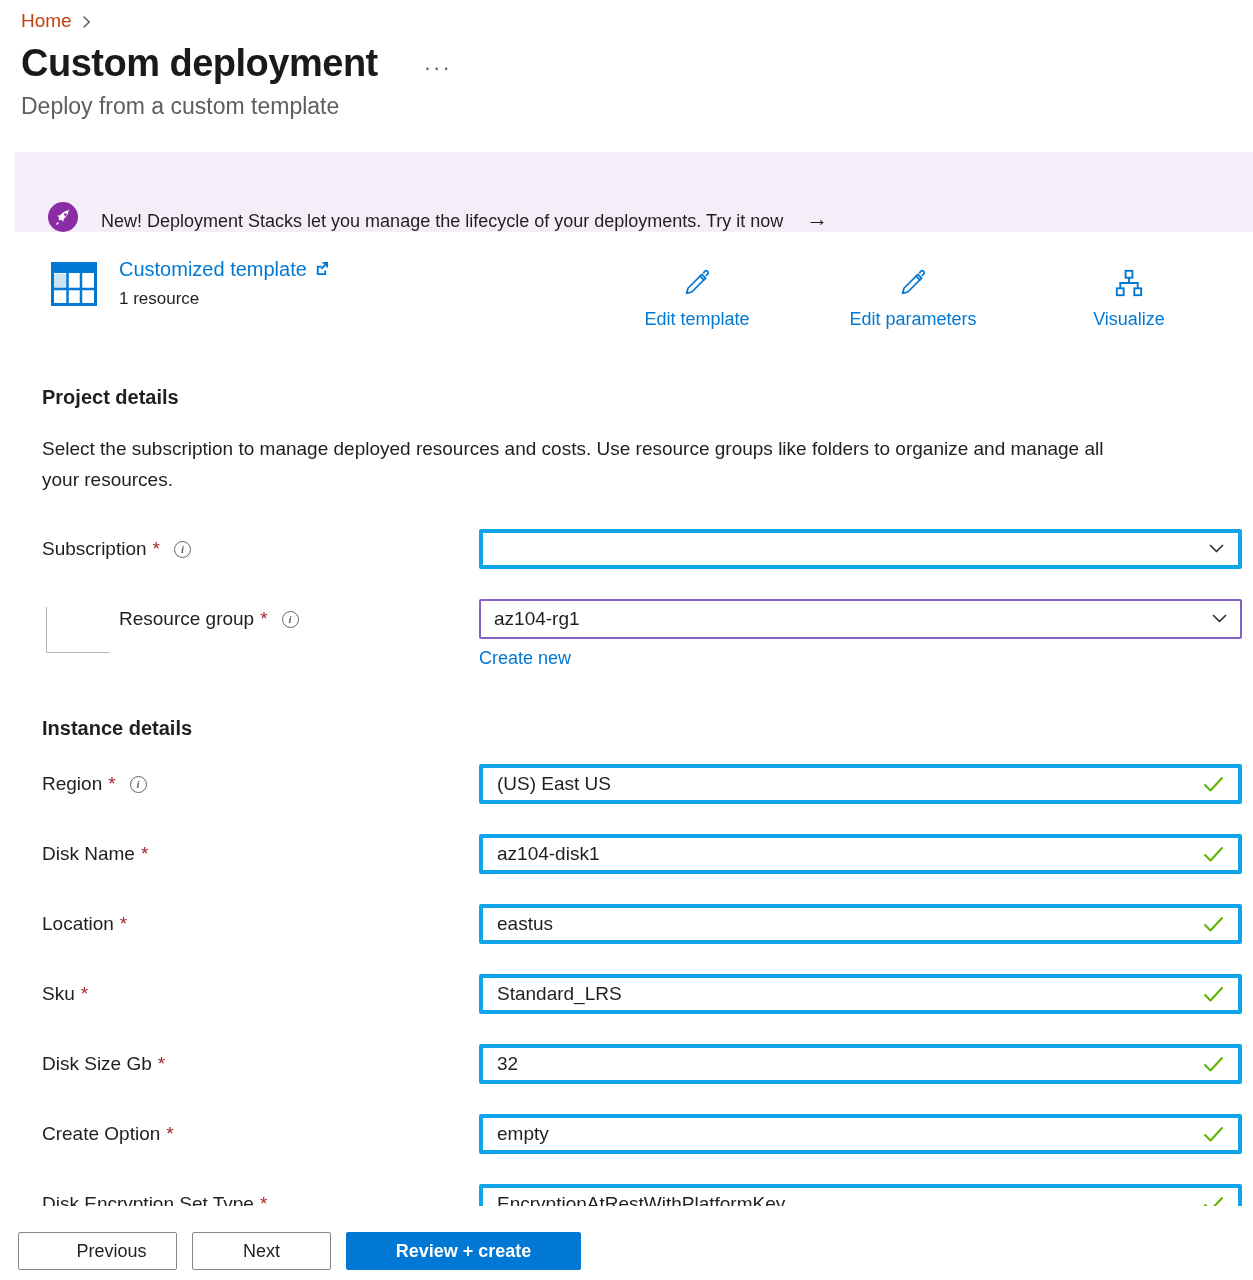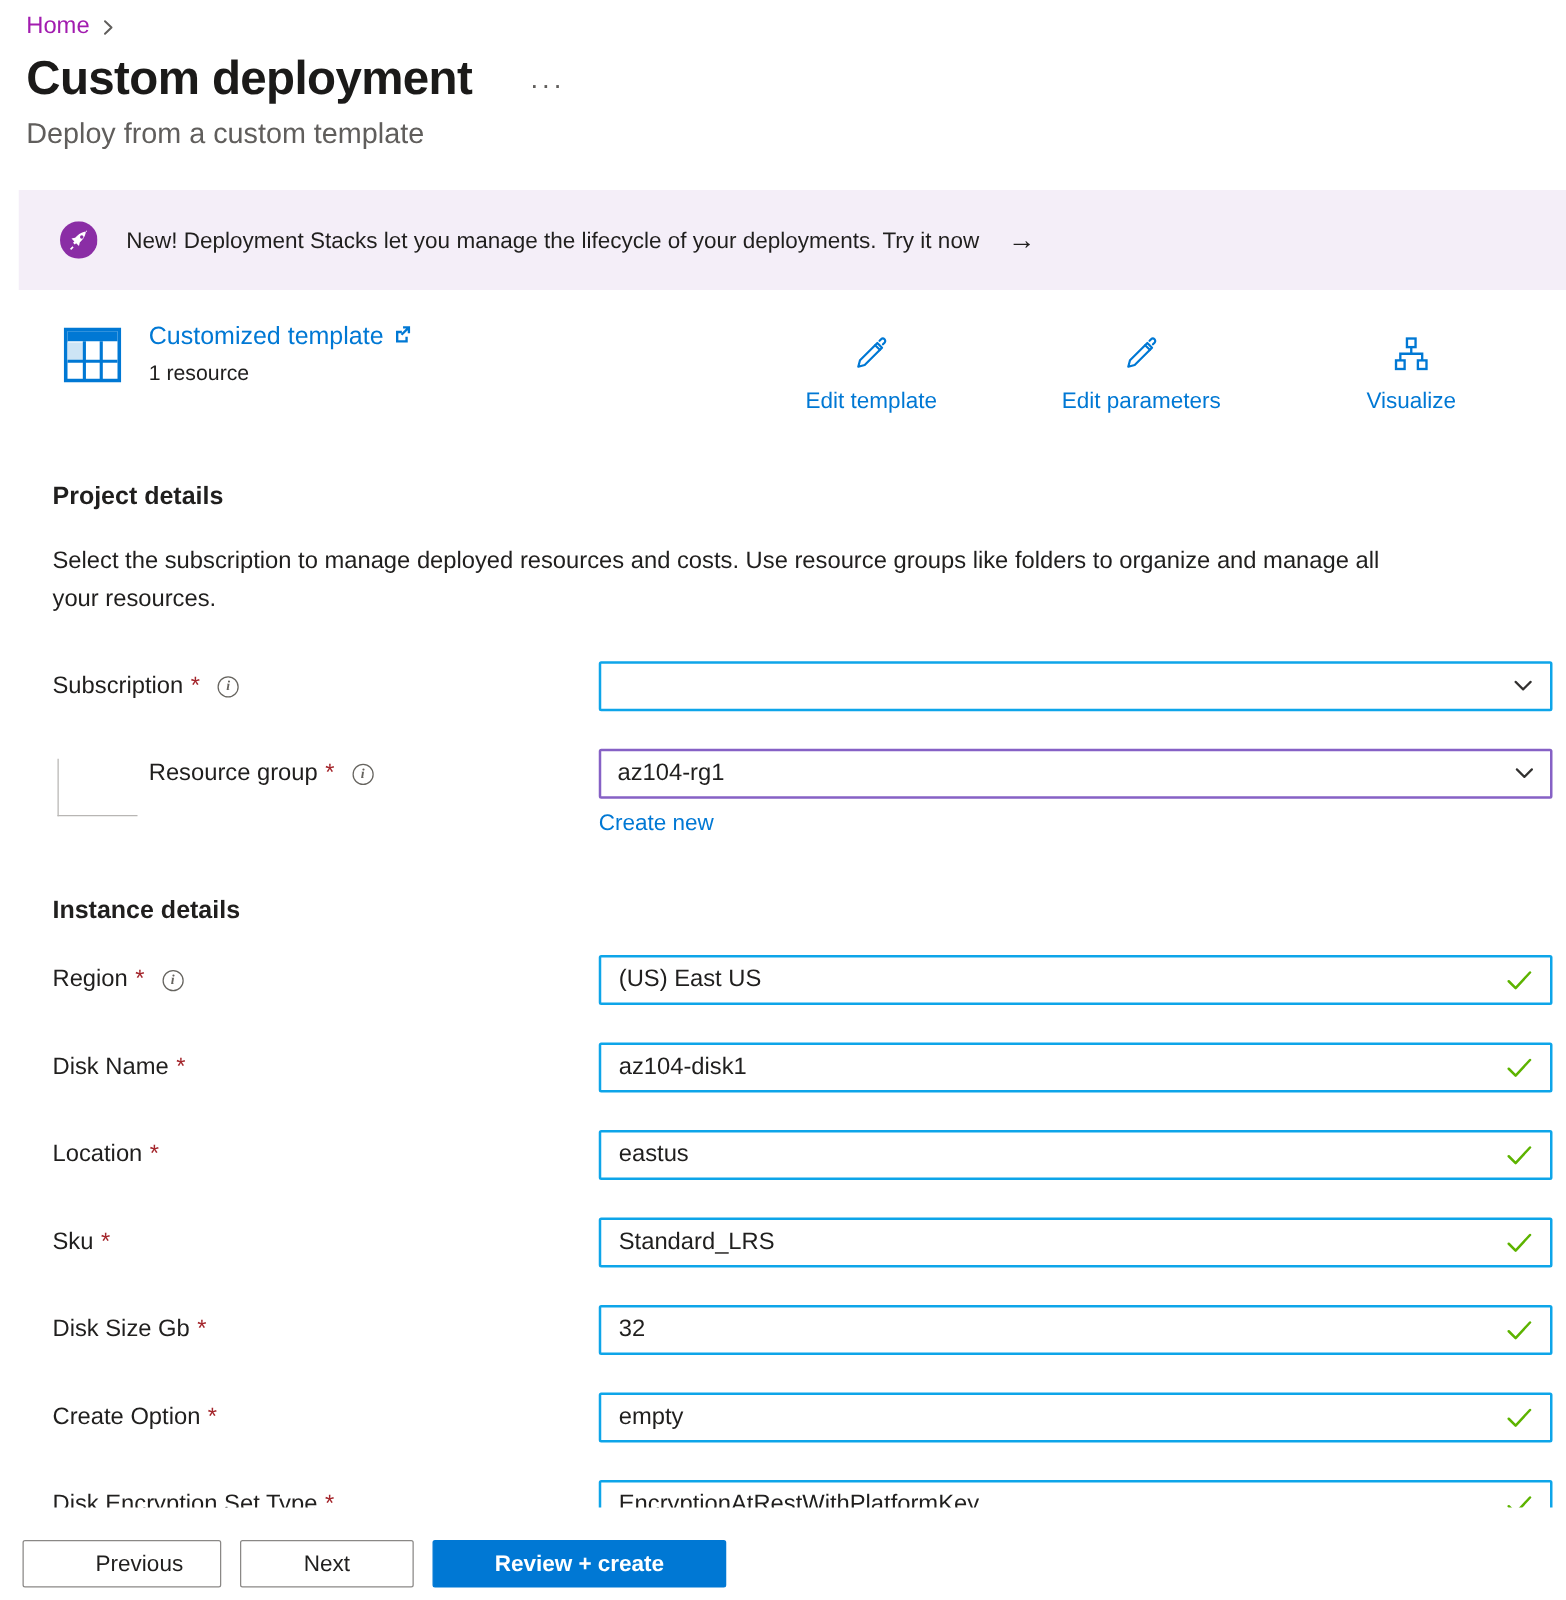--- a/index.html
+++ b/index.html
@@ -6,32 +6,32 @@
   html, body { width:1253px; height:1280px; }
   body {
     position:relative; overflow:hidden; background:#ffffff;
     font-family:"Liberation Sans","DejaVu Sans",sans-serif;
     color:#201f1e;
   }
   a { text-decoration:none; }
 
   
   .breadcrumb { padding:10px 0 0 21px; font-size:19px; display:flex; align-items:center; gap:10px; }
-  .breadcrumb a { color:#a21caf; cursor:pointer; }
+  .breadcrumb a { color:#c2410c; cursor:pointer; }
   .crumb-chevron { display:inline-flex; margin-top:2px; }
 
   
   .title-row { margin:10px 0 0 21px; display:flex; align-items:center; }
   .page-title { font-size:38px; font-weight:700; color:#1b1a19; letter-spacing:-0.5px; }
   .title-dots { margin-left:46px; margin-top:8px; color:#605e5c; font-size:22px; letter-spacing:2px; cursor:pointer; }
   .page-subtitle { margin:8px 0 0 21px; font-size:23px; color:#605e5c; }
 
   
   .banner { margin:32px 0 0 15px; width:1238px; height:80px; background:#f4eef8;
-    display:flex; align-items:center; padding:0 20px 0 33px; gap:23px; cursor:pointer; }
+    display:flex; align-items:flex-end; padding:0 20px 0 33px; gap:23px; cursor:pointer; }
   .rocket-badge { flex:0 0 auto; width:30px; height:30px; display:inline-flex; }
   .banner-text { font-size:18px; color:#201f1e; }
   .banner-arrow { font-size:22px; color:#201f1e; }
 
   
   .template-row { position:relative; margin-top:26px; height:76px; }
   .template-icon { position:absolute; left:51px; top:4px; display:inline-flex; }
   .template-meta { position:absolute; left:119px; top:0; }
   .template-link { font-size:20px; color:#0078d4; cursor:pointer; display:inline-flex; align-items:flex-start; gap:7px; }
   .template-count { margin-top:8px; font-size:17px; color:#201f1e; }
@@ -52,21 +52,21 @@
   .form-row { display:flex; align-items:center;justify-content:flex-end; }
   .row-subscription { margin-top:34px; }
   .row-resource-group { margin-top:30px; }
   .label-cell { width:437px; flex:0 0 437px; display:flex; align-items:center; gap:8px; font-size:19px; color:#201f1e; }
   .label-indent { padding-left:77px; }
   .req { color:#a4262c; margin-left:-2px; }
   .info-icon { width:17px; height:17px; border:1px solid #66645f; border-radius:50%;
     display:inline-flex; align-items:center; justify-content:center; flex:0 0 auto;
     font-size:11px; line-height:1; color:#66645f; margin-left:6px; cursor:pointer;
     font-family:"Liberation Serif", serif; font-style:italic; font-weight:700; }
-  .field-input { flex:1; height:40px; border:2px solid #0ea5e9; border-radius:2px; background:#fff;
+  .field-input { flex:1; height:40px; border:4px solid #0ea5e9; border-radius:2px; background:#fff;
     display:flex; align-items:center; padding:12px 14px; font-size:19px; color:#201f1e; cursor:pointer; }
   .field-input .chev, .field-input .check { margin-left:auto; display:inline-flex; }
   .focus-purple { border:2px solid #8661c5; padding:0 13px; }
   .connector { position:absolute; left:4px; top:78px; width:64px; height:46px;
     border-left:1px solid #b8b6b4; border-bottom:1px solid #b8b6b4; }
   .create-new { display:inline-block; margin:9px 0 0 437px; font-size:18px; color:#0078d4; cursor:pointer; }
 
   .ph-instance { margin-top:48px; }
   .instance-fields .inst-row { margin-top:30px; }
   .instance-fields .inst-row:first-child { margin-top:24px; }

